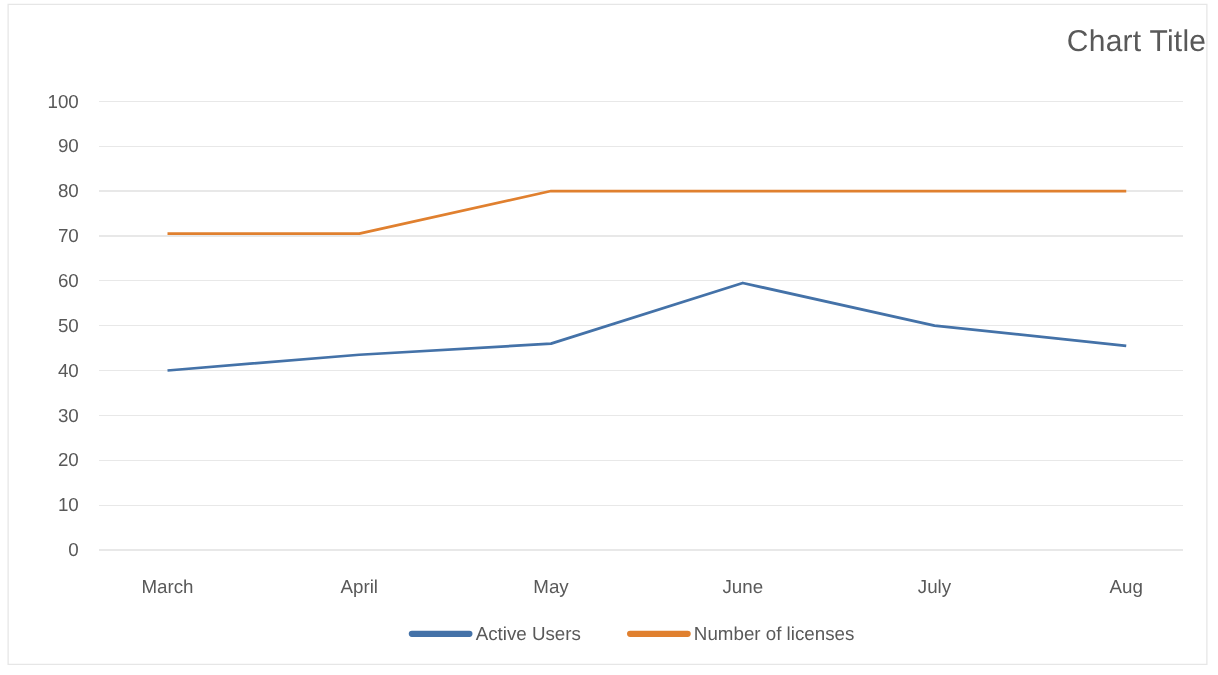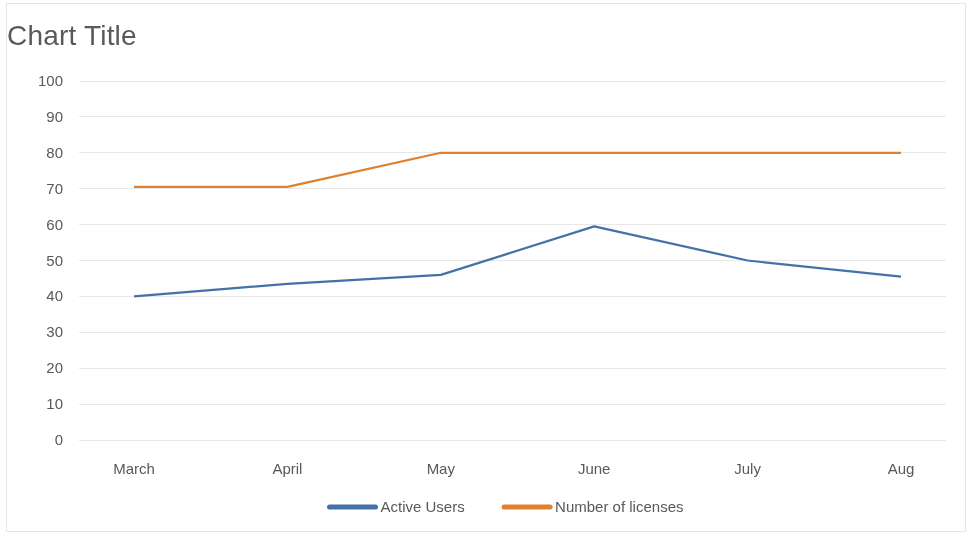--- a/index.html
+++ b/index.html
@@ -21,22 +21,22 @@
     height: 529px;
     background: #ffffff;
     border: 1px solid #e6e6e6;
     box-sizing: border-box;
   }
   #chart-title {
     position: absolute;
     left: 0;
     top: 16px;
     width: 100%;
-    text-align: left;
-    font-size: 28px;
+    text-align: right;
+    font-size: 24px;
     color: #595959;
     font-weight: normal;
     letter-spacing: 0.2px;
   }
   svg#plot {
     position: absolute;
     left: 0;
     top: 0;
   }
   .tick-label {

